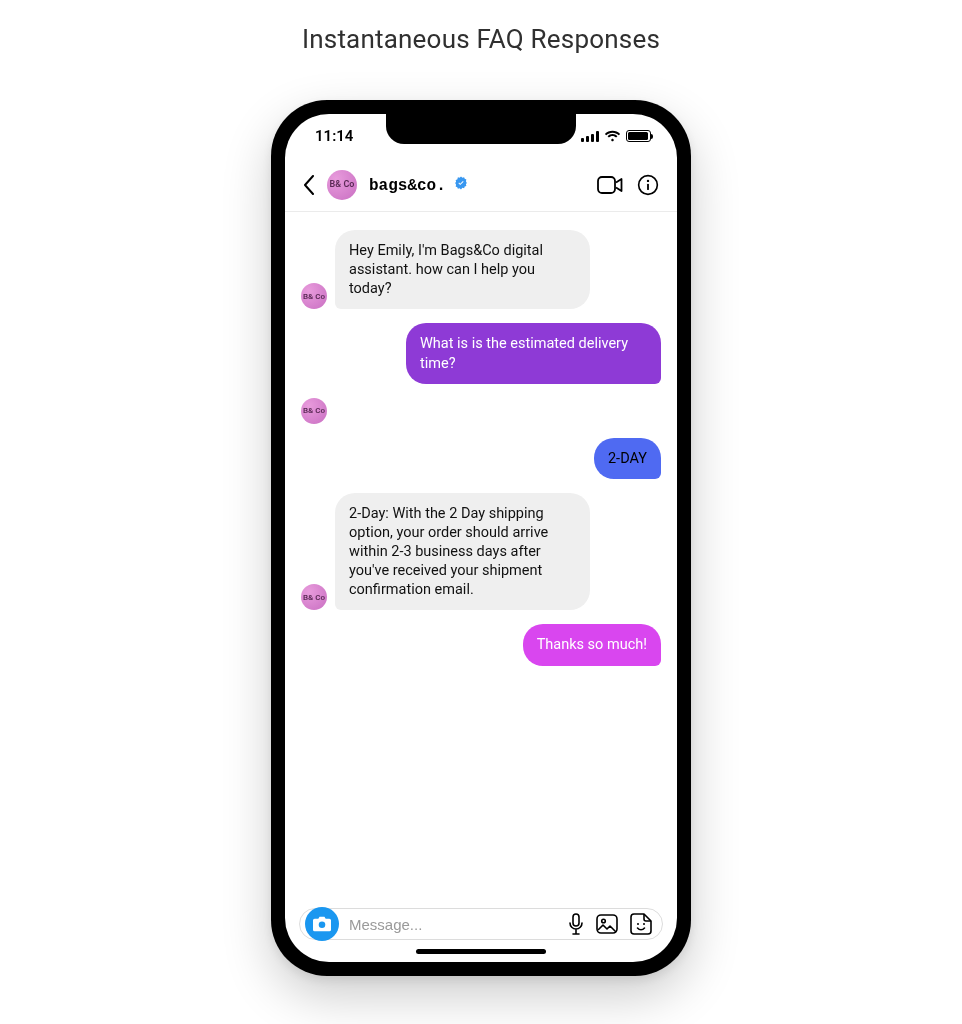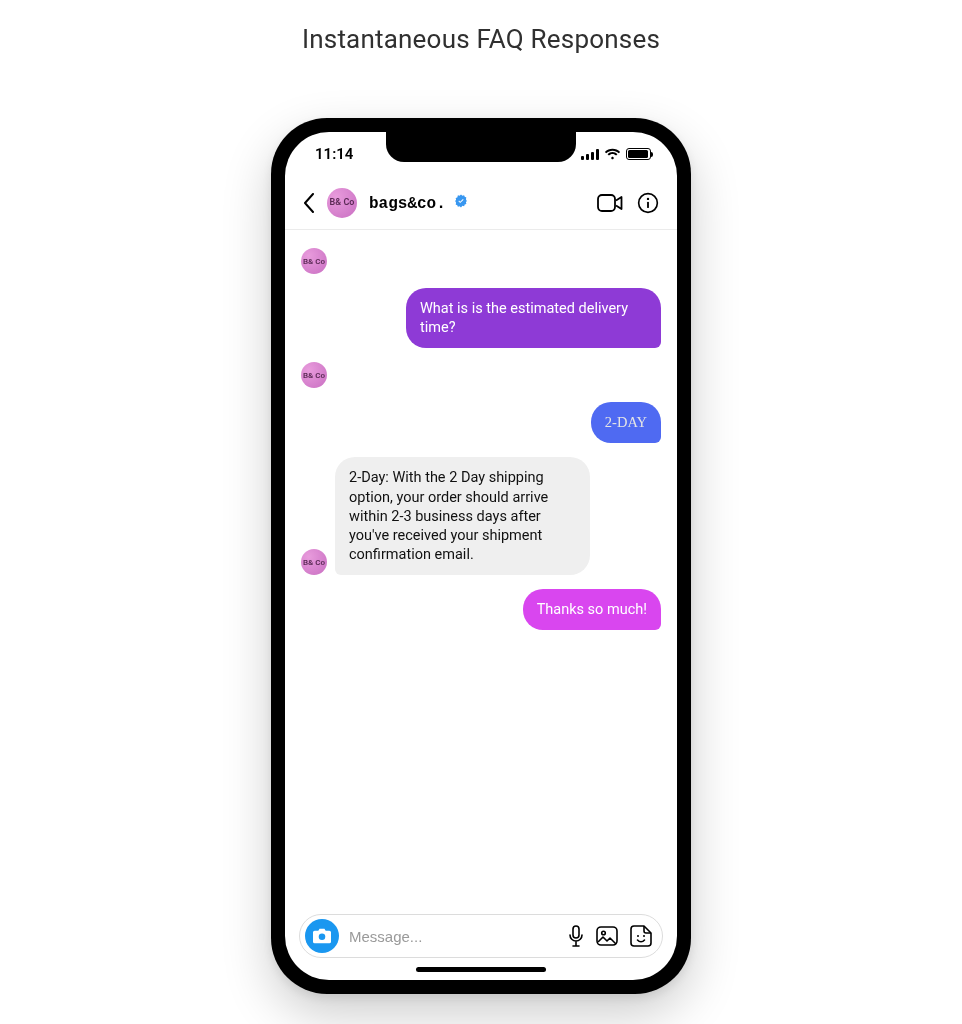--- a/index.html
+++ b/index.html
@@ -14,21 +14,21 @@
     text-align: center;
     font-size: 26px;
     font-weight: 400;
     color: #303030;
     padding-top: 24px;
     letter-spacing: 0.2px;
   }
   .phone-wrap {
     position: absolute;
     left: 50%;
-    top: 118px;
+    top: 100px;
     transform: translateX(-50%);
     width: 420px;
     height: 876px;
   }
   .phone-frame {
     width: 100%;
     height: 100%;
     background: #000;
     border-radius: 56px;
     padding: 14px;
@@ -118,28 +118,28 @@
   .bubble {
     max-width: 255px;
     padding: 11px 14px;
     border-radius: 20px;
     font-size: 14.5px;
     line-height: 1.32;
     white-space: pre-wrap;
   }
   .bubble.in { background:#efefef; color:#111; border-bottom-left-radius:6px; }
   .bubble.out-purple { background:#8e3ad6; color:#fff; border-bottom-right-radius:6px; }
-  .bubble.out-blue { background:#4f6af2; color:#e5e5e5; border-bottom-right-radius:6px;font-family:Liberation Serif, serif; }
+  .bubble.out-blue { background:#4f6af2; color:#000000; border-bottom-right-radius:6px; }
   .bubble.out-blue2 { background:#d946ef; color:#fff; border-bottom-right-radius:6px; }
 
   .composer {
     padding: 10px 14px 22px 14px;
   }
   .composer-inner {
-    height: 44px;
+    height: 32px;
     border: 1px solid #dcdcdc;
     border-radius: 24px;
     display:flex;
     align-items:center;
     padding: 0 10px 0 5px;
     gap: 10px;
   }
   .camera-btn {
     width:34px; height:34px; border-radius:50%;
     background:#1a97f0;
@@ -215,20 +215,21 @@
                 <rect x="11" y="10.5" width="2" height="7" rx="1" fill="#000"></rect>
               </svg>
           </span>
         </div>
       </div>
 
       <div class="messages" id="messages">
           <div class="row in">
             <span class="avatar-circle">B&amp;
 Co</span>
+            <div class="bubble in">Hey Emily, I'm Bags&amp;Co digital assistant. how can I help you today?</div>
           </div>
           <div class="row out">
             <div class="bubble out-purple">What is is the estimated delivery time?</div>
           </div>
           <div class="row in">
             <span class="avatar-circle">B&amp;
 Co</span>
           </div>
           <div class="row out">
             <div class="bubble out-blue">2-DAY</div>

